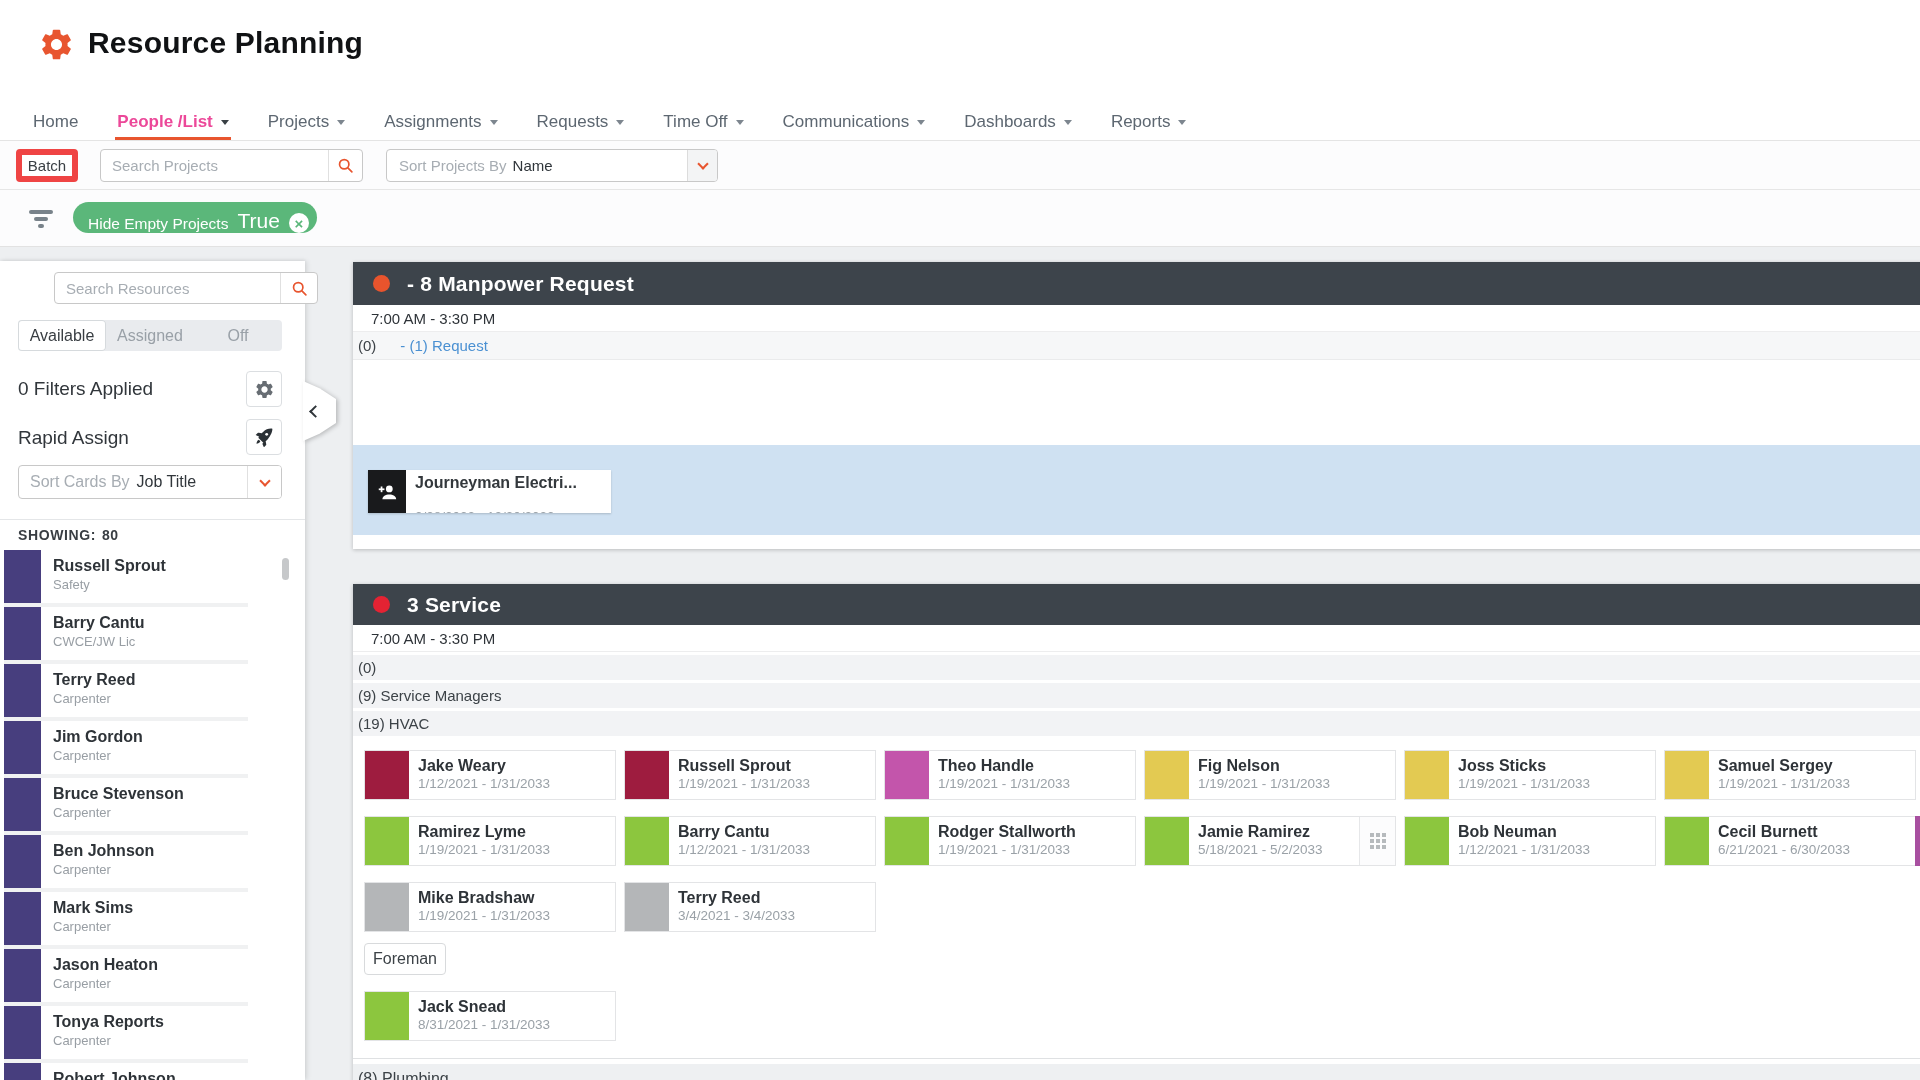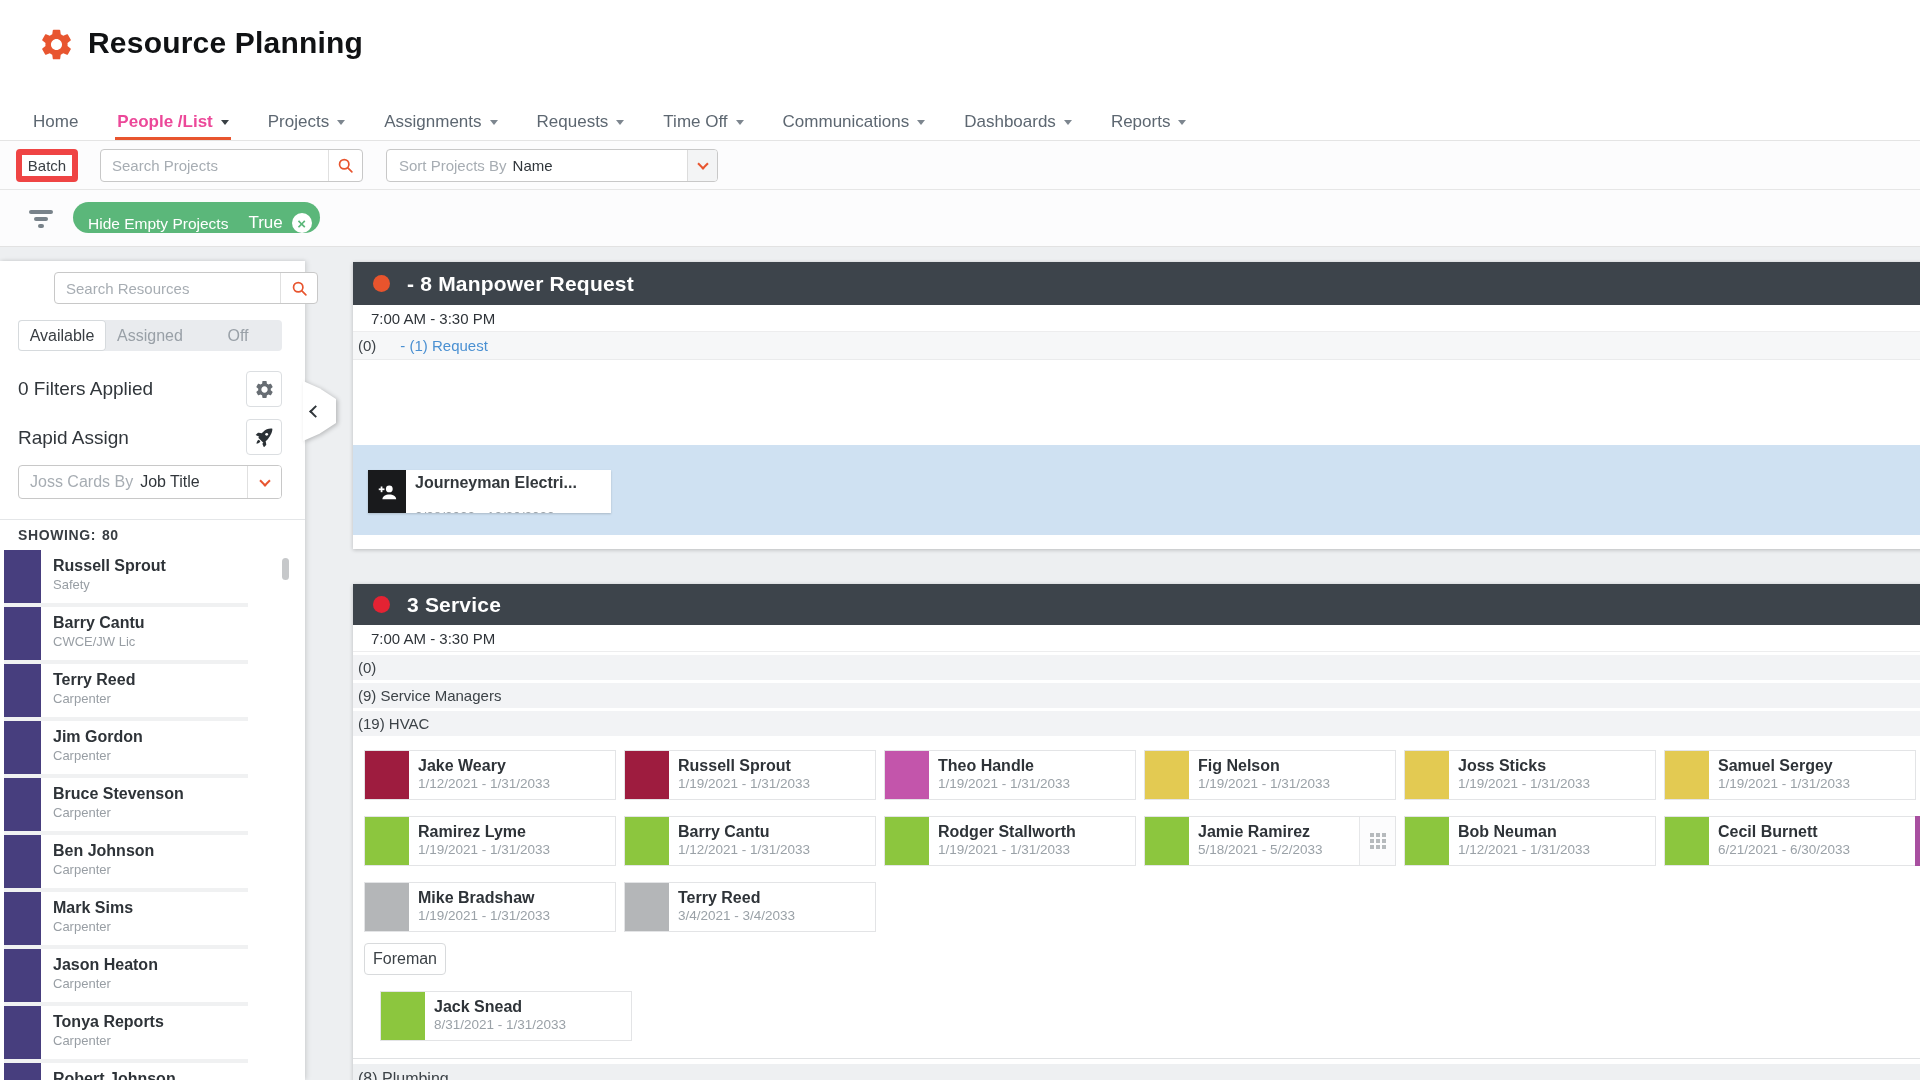--- a/index.html
+++ b/index.html
@@ -39,21 +39,21 @@
   .chev-down { width:8px; height:8px; border-right:2px solid #e8552f; border-bottom:2px solid #e8552f;
                transform:rotate(45deg); margin-top:-3px; }
 
   
   .filterbar { position:absolute; left:0; top:190px; width:1920px; height:57px; background:#fcfcfd; border-bottom:1px solid #e2e2e2; }
   .funnel { position:absolute; left:28px; top:20px; width:26px; cursor:pointer; }
   .funnel i { display:block; background:#78828a; height:3.5px; margin:0 auto 3.5px; border-radius:2px; }
   .funnel i:nth-child(1){ width:24px; } .funnel i:nth-child(2){ width:14px; } .funnel i:nth-child(3){ width:6px; }
   .chip { position:absolute; left:73px; top:12px; height:31px; border-radius:16px; display:flex; align-items:flex-end;
           padding:0 8px 0 15px; color:#fff; }
-  .chip-label { font-size:15.5px; } .chip-value { font-size:17px; margin-left:20px; }
+  .chip-label { font-size:15.5px; } .chip-value { font-size:21px; margin-left:9px; }
   .chip-x { width:20px; height:20px; border-radius:50%; background:#fff; color:#5bb77a; display:flex; align-items:center;
             justify-content:center; font-size:15px; font-weight:bold; margin-left:9px; cursor:pointer; line-height:1; }
 
   
   .sidebar { position:absolute; left:0; top:261px; width:305px; height:819px; background:#fff;
              box-shadow:2px 0 5px rgba(0,0,0,.10), 0 -1px 3px rgba(0,0,0,.06); }
   .sb-search { position:absolute; left:18px; top:11px; width:264px; height:32px;margin-left:36px; }
   .sb-search .icon-cell { border-left:1px solid #e0e0e0; width:37px; }
   .sb-tabs { position:absolute; left:18px; top:59px; width:264px; height:31px; background:#e9ebee; border-radius:4px; display:flex; }
   .sb-tab { flex:1; display:flex; align-items:center; justify-content:center; font-size:16px; color:#99a0a7; cursor:pointer; }
@@ -111,21 +111,21 @@
   .pcard .stripe { width:44px; flex:none; }
   .pcard-body { flex:1; padding:6px 0 0 9px; overflow:hidden; }
   .pcard-name { font-size:16px; font-weight:bold; color:#2e3338; white-space:nowrap; }
   .pcard-dates { font-size:13.5px; color:#9aa1a7; margin-top:1px; white-space:nowrap; }
   .grid-cell-icon { width:36px; flex:none; border-left:1px solid #e6e7e9; background:#fcfcfd; display:flex;
                     align-items:center; justify-content:center; cursor:grab; }
   .mini-grid { display:grid; grid-template-columns:repeat(3,4px); grid-auto-rows:4px; gap:2px; }
   .mini-grid i { background:#b6babd; }
   .foreman-chip { position:absolute; left:11px; top:359px; width:82px; height:32px; background:#fff; border:1px solid #d8dadc;
                   border-radius:4px; display:flex; align-items:center; justify-content:center; font-size:16px; color:#3c4247; cursor:pointer; }
-  .jack-wrap { position:absolute; left:27px; top:407px; }
+  .jack-wrap { position:absolute; left:11px; top:407px; }
   .p2-divider { position:absolute; left:0; top:474px; width:100%; border-top:1px solid #dfe1e3; }
   .plumb-row { position:absolute; left:0; top:480px; width:100%; height:40px; background:#eef0f2; display:flex;
                align-items:flex-start; padding:6px 0 0 5px; font-size:16px; color:#3c4247; cursor:pointer; }
   .sliver { position:absolute; left:1562px; top:232px; width:10px; height:50px; background:#a84fa0; }
 </style>
 </head>
 <body>
 
 <div class="topbar">
   <svg class="logo" viewBox="0 0 24 24">
@@ -233,21 +233,21 @@
   <div class="sb-label" style="top:166px;">Rapid Assign</div>
   <div class="sq-btn" style="top:158px;">
     <svg width="20" height="20" viewBox="0 0 24 24">
       <path fill="#2b3136" d="M22 2c-4-.5-8 .8-10.8 3.6l-2 2-3.4-.7c-.5-.1-1 .1-1.4.4L2 9.7l4.3 1.9-1.2 1.2 6.1 6.1-1.2 1.2 1.9 4.3 2.4-2.4c.3-.4.5-.9.4-1.4l-.7-3.4 2-2C18.8 12.4 22.5 6 22 2z"></path>
       <circle cx="15.2" cy="8.8" r="1.7" fill="#fff"></circle>
       <path fill="#2b3136" d="M5.8 15.4c-1.6.4-2.8 3-2.8 4.6 1.6 0 4.2-1.2 4.6-2.8z"></path>
     </svg>
   </div>
 
   <div class="inputbox sb-sort">
-    <span class="sort-label">Joss Cards By</span>
+    <span class="sort-label">Sort Cards By</span>
     <span class="sort-value">Job Title</span>
     <span class="spacer"></span>
     <span class="chev-cell">
         <span class="chev-down"></span>
       </span>
   </div>
 
   <div class="sb-divider"></div>
   <div class="sb-showing">
     <span style="margin:0;">SHOWING:</span><span>80</span>

